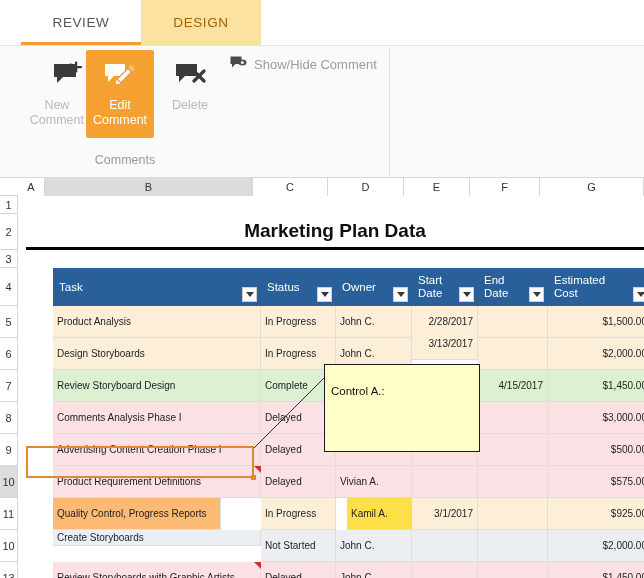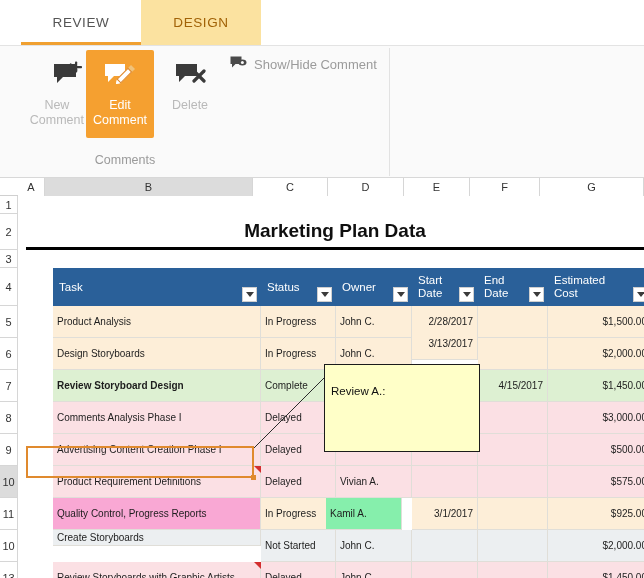--- a/index.html
+++ b/index.html
@@ -315,21 +315,21 @@
           <div class="cell" style="left: 318px; top: 110px; width: 76px; height: 32px; background: rgb(253, 238, 216);">John C.</div>
           <div class="cell num" style="left: 394px; top: 110px; width: 66px; height: 32px; background: rgb(253, 238, 216);">2/28/2017</div>
           <div class="cell num" style="left: 460px; top: 110px; width: 70px; height: 32px; background: rgb(253, 238, 216);"></div>
           <div class="cell num" style="left: 530px; top: 110px; width: 104px; height: 32px; background: rgb(253, 238, 216);">$1,500.00</div>
           <div class="cell" style="left: 35px; top: 142px; width: 208px; height: 32px; background: rgb(253, 238, 216);">Design Storyboards</div>
           <div class="cell" style="left: 243px; top: 142px; width: 75px; height: 32px; background: rgb(253, 238, 216);">In Progress</div>
           <div class="cell" style="left: 318px; top: 142px; width: 76px; height: 32px; background: rgb(253, 238, 216);">John C.</div>
           <div class="cell num" style="left: 394px; top: 132px; width: 66px; height: 32px; background: rgb(253, 238, 216);">3/13/2017</div>
           <div class="cell num" style="left: 460px; top: 142px; width: 70px; height: 32px; background: rgb(253, 238, 216);"></div>
           <div class="cell num" style="left: 530px; top: 142px; width: 104px; height: 32px; background: rgb(253, 238, 216);">$2,000.00</div>
-          <div class="cell" style="left: 35px; top: 174px; width: 208px; height: 32px; background: rgb(221, 240, 210); font-weight: bold;">Review Storyboard Design</div>
+          <div class="cell" style="left: 35px; top: 174px; width: 208px; height: 32px; background: rgb(221, 240, 210);">Review Storyboard Design</div>
           <div class="cell" style="left: 243px; top: 174px; width: 75px; height: 32px; background: rgb(221, 240, 210);">Complete</div>
           <div class="cell" style="left: 318px; top: 174px; width: 76px; height: 32px; background: rgb(221, 240, 210);"></div>
           <div class="cell num" style="left: 394px; top: 174px; width: 66px; height: 32px; background: rgb(221, 240, 210);"></div>
           <div class="cell num" style="left: 460px; top: 174px; width: 70px; height: 32px; background: rgb(221, 240, 210);">4/15/2017</div>
           <div class="cell num" style="left: 530px; top: 174px; width: 104px; height: 32px; background: rgb(221, 240, 210);">$1,450.00</div>
           <div class="cell" style="left: 35px; top: 206px; width: 208px; height: 32px; background: rgb(251, 224, 228);">Comments Analysis Phase I</div>
           <div class="cell" style="left: 243px; top: 206px; width: 75px; height: 32px; background: rgb(251, 224, 228);">Delayed</div>
           <div class="cell" style="left: 318px; top: 206px; width: 76px; height: 32px; background: rgb(251, 224, 228);"></div>
           <div class="cell num" style="left: 394px; top: 206px; width: 66px; height: 32px; background: rgb(251, 224, 228);"></div>
           <div class="cell num" style="left: 460px; top: 206px; width: 70px; height: 32px; background: rgb(251, 224, 228);"></div>
@@ -340,23 +340,23 @@
           <div class="cell num" style="left: 394px; top: 238px; width: 66px; height: 32px; background: rgb(251, 224, 228);"></div>
           <div class="cell num" style="left: 460px; top: 238px; width: 70px; height: 32px; background: rgb(251, 224, 228);"></div>
           <div class="cell num" style="left: 530px; top: 238px; width: 104px; height: 32px; background: rgb(251, 224, 228);">$500.00</div>
           <div class="cell" style="left: 35px; top: 270px; width: 208px; height: 32px; background: rgb(251, 224, 228);">Product Requirement Definitions</div>
           <div class="cell" style="left: 243px; top: 270px; width: 75px; height: 32px; background: rgb(251, 224, 228);">Delayed</div>
           <div class="cell" style="left: 318px; top: 270px; width: 76px; height: 32px; background: rgb(251, 224, 228);">Vivian A.</div>
           <div class="cell num" style="left: 394px; top: 270px; width: 66px; height: 32px; background: rgb(251, 224, 228);"></div>
           <div class="cell num" style="left: 460px; top: 270px; width: 70px; height: 32px; background: rgb(251, 224, 228);"></div>
           <div class="cell num" style="left: 530px; top: 270px; width: 104px; height: 32px; background: rgb(251, 224, 228);">$575.00</div>
           <div class="cmt-tri" style="left: 236px; top: 270px;"></div>
-          <div class="cell" style="left: 35px; top: 302px; width: 208px; height: 32px; background: #f9a8d4;">Quality Control, Progress Reports</div>
+          <div class="cell" style="left: 35px; top: 302px; width: 168px; height: 32px; background: #fdba74;">Quality Control, Progress Reports</div>
           <div class="cell" style="left: 243px; top: 302px; width: 75px; height: 32px; background: rgb(253, 238, 216);">In Progress</div>
-          <div class="cell" style="left: 308px; top: 302px; width: 76px; height: 32px; background: #86efac;">Kamil A.</div>
+          <div class="cell" style="left: 329px; top: 302px; width: 76px; height: 32px; background: #fde047;">Kamil A.</div>
           <div class="cell num" style="left: 394px; top: 302px; width: 66px; height: 32px; background: rgb(253, 238, 216);">3/1/2017</div>
           <div class="cell num" style="left: 460px; top: 302px; width: 70px; height: 32px; background: rgb(253, 238, 216);"></div>
           <div class="cell num" style="left: 530px; top: 302px; width: 104px; height: 32px; background: rgb(253, 238, 216);">$925.00</div>
           <div class="cell" style="left: 35px; top: 334px; width: 208px; height: 16px; background: rgb(236, 239, 241);">Create Storyboards</div>
           <div class="cell" style="left: 243px; top: 334px; width: 75px; height: 32px; background: rgb(236, 239, 241);">Not Started</div>
           <div class="cell" style="left: 318px; top: 334px; width: 76px; height: 32px; background: rgb(236, 239, 241);">John C.</div>
           <div class="cell num" style="left: 394px; top: 334px; width: 66px; height: 32px; background: rgb(236, 239, 241);"></div>
           <div class="cell num" style="left: 460px; top: 334px; width: 70px; height: 32px; background: rgb(236, 239, 241);"></div>
           <div class="cell num" style="left: 530px; top: 334px; width: 104px; height: 32px; background: rgb(236, 239, 241);">$2,000.00</div>
           <div class="cell" style="left: 35px; top: 366px; width: 208px; height: 32px; background: rgb(251, 224, 228);">Review Storyboards with Graphic Artists</div>
@@ -369,18 +369,18 @@
         </div>
 
       <div class="selbox" style="left:8px; top:250px; width:228px; height:32px;"></div>
       <div class="selhandle" style="left:233px; top:279px;"></div>
 
       <svg class="leader" style="left:0; top:0; width:626px; height:382px;">
         <line x1="236" y1="252" x2="318" y2="170" stroke="#2b2b2b" stroke-width="1"></line>
       </svg>
 
       <div class="commentbox" style="left:306px; top:168px; width:156px; height:88px;">
-        <div>Review A.:</div>
+        <div>Control A.:</div>
       </div>
     </div>
 
   </div>
 </div>
 
 </body></html>

